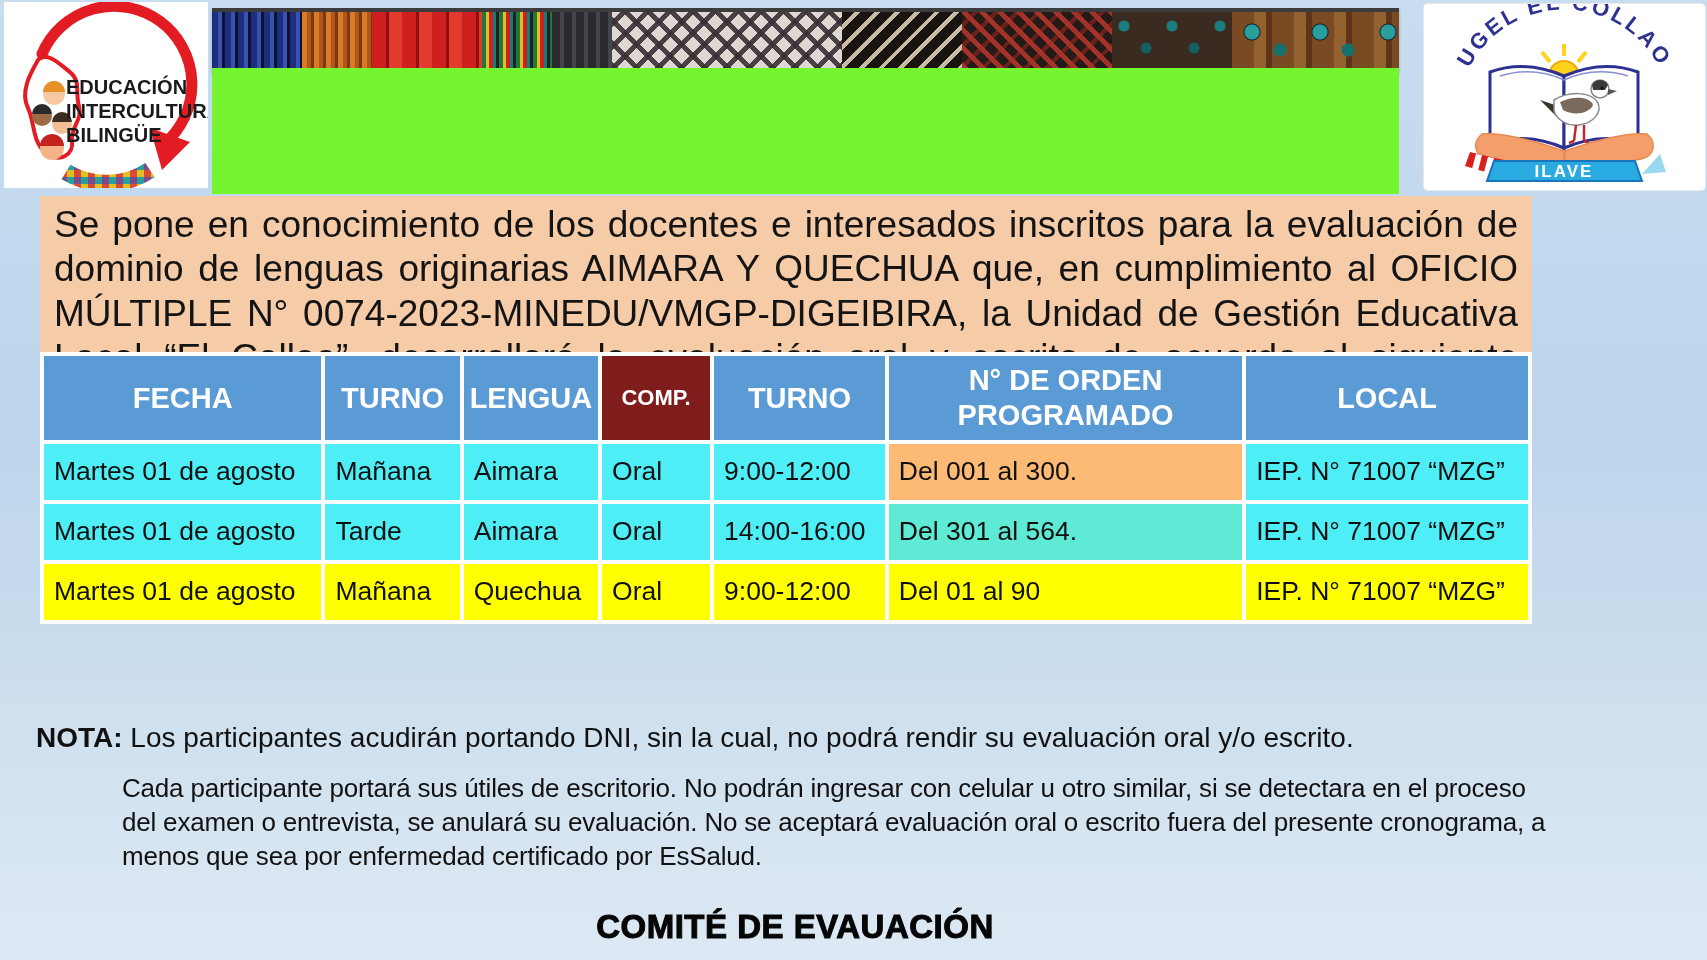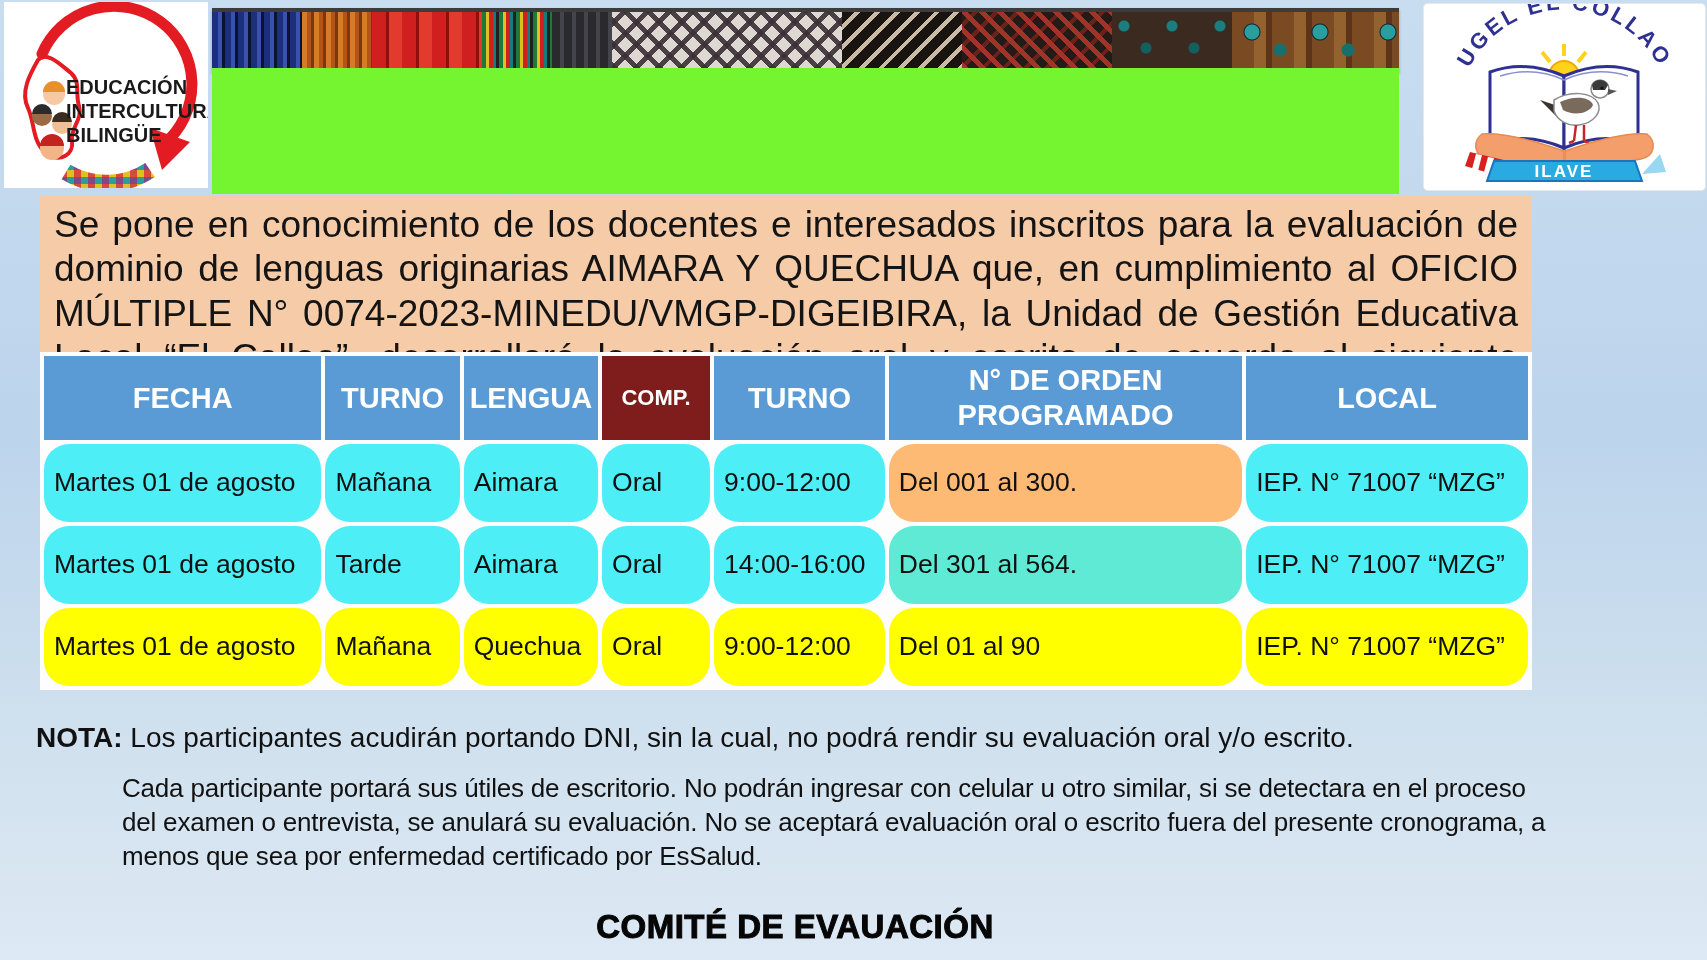--- a/index.html
+++ b/index.html
@@ -51,22 +51,22 @@
   .intro{left:40px;top:196px;width:1492px;box-sizing:border-box;padding:7px 14px 9px;
     font-size:37px;line-height:1.2;color:#141414;text-align:justify;}
 
   
   table.schedule{position:absolute;left:40px;top:352px;width:1492px;
     border-collapse:separate;border-spacing:4px;background:#fdfdfd;table-layout:fixed;}
   table.schedule th{height:84px;color:#fff;font-weight:bold;font-size:29px;
     text-align:center;vertical-align:middle;line-height:1.2;padding:0 4px;}
   table.schedule th.th-comp{font-size:22px;}
   .th-wrap{max-width:240px;margin:0 auto;}
-  table.schedule td{height:50px;font-size:26.5px;color:#101010;padding:14px 10px;
-    vertical-align:middle;line-height:1.2;border-radius:25px;}
+  table.schedule td{height:50px;font-size:26.5px;color:#101010;padding:3px 10px;
+    vertical-align:middle;line-height:1.2;}
   table.schedule tr.tall td{height:82px;}
 
   
   .nota{left:36px;top:722px;width:1600px;font-size:28px;color:#111;}
   .nota b{font-weight:bold;}
   .para2{left:122px;top:772px;width:1440px;font-size:26px;letter-spacing:-.2px;
     line-height:1.3;color:#111;}
 
   
   .footer{left:0;top:908px;width:1590px;text-align:center;font-size:33px;font-weight:bold;

